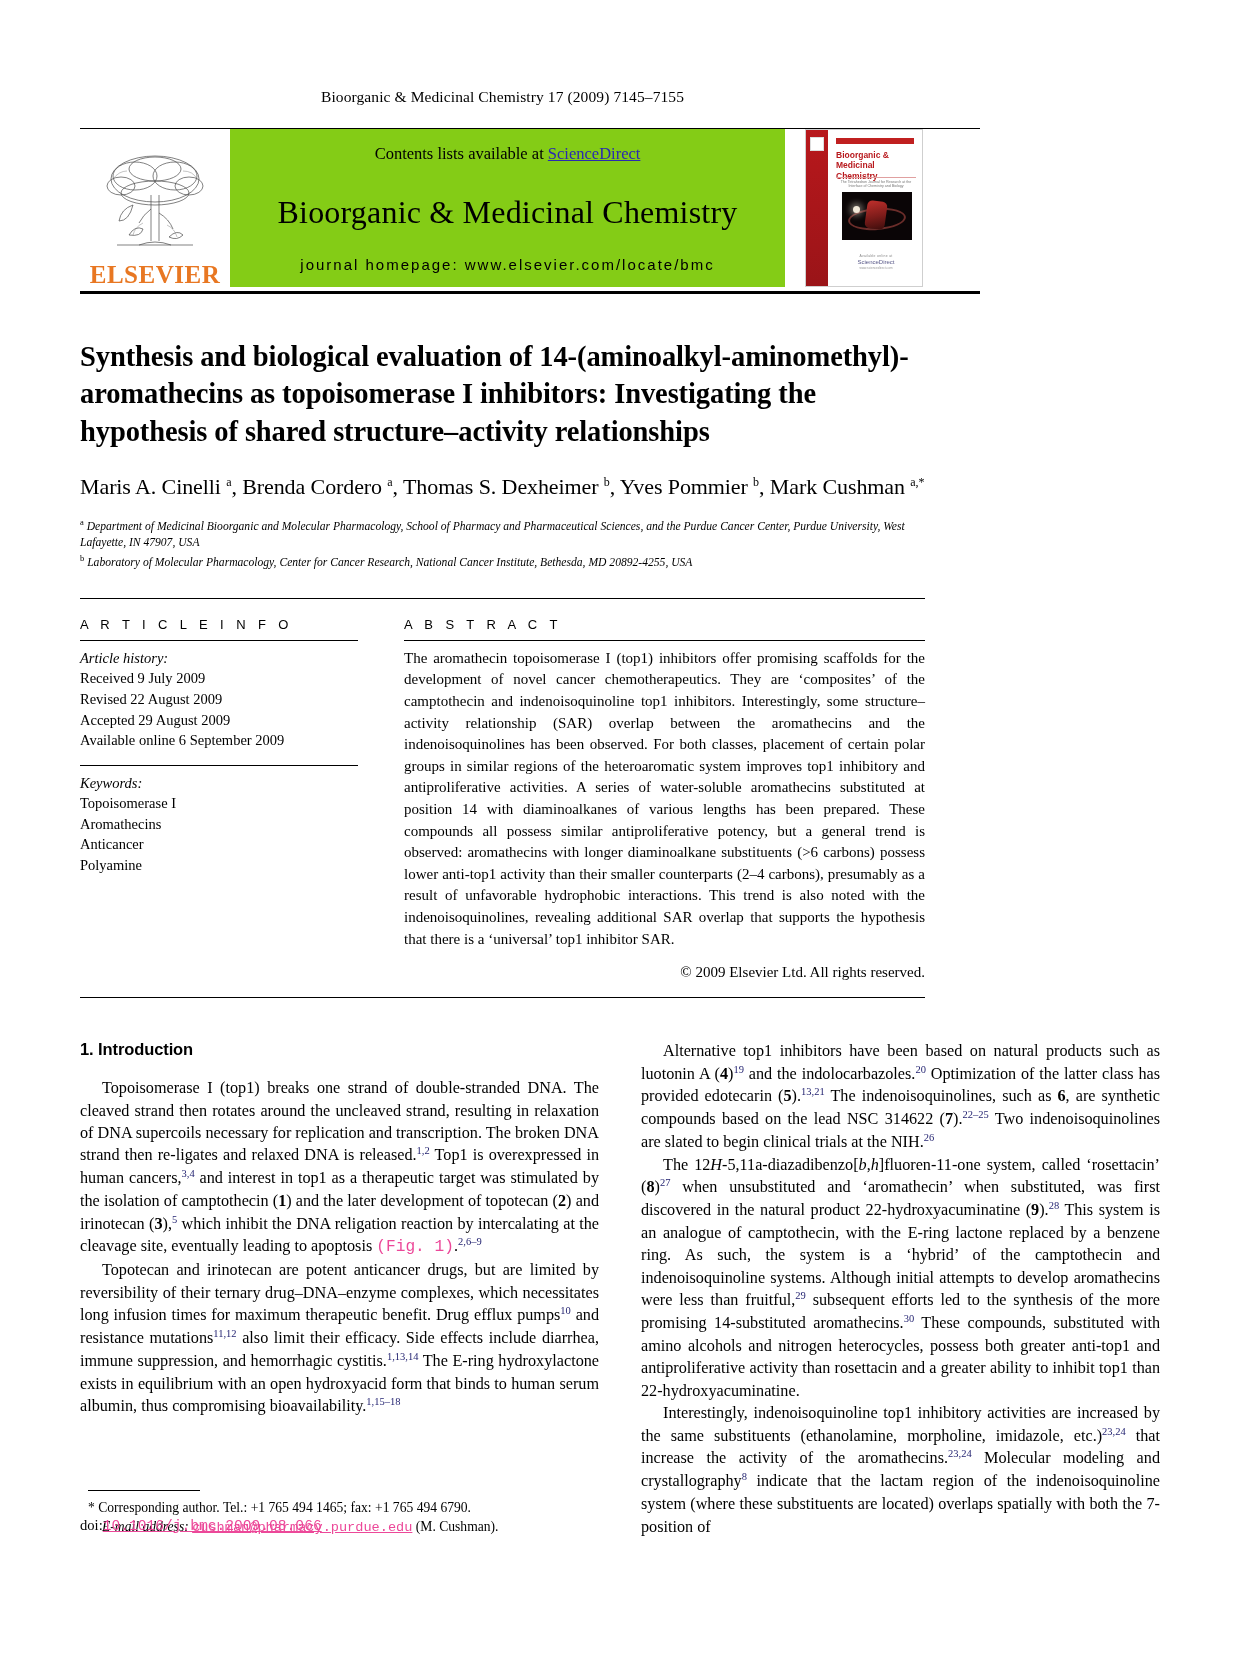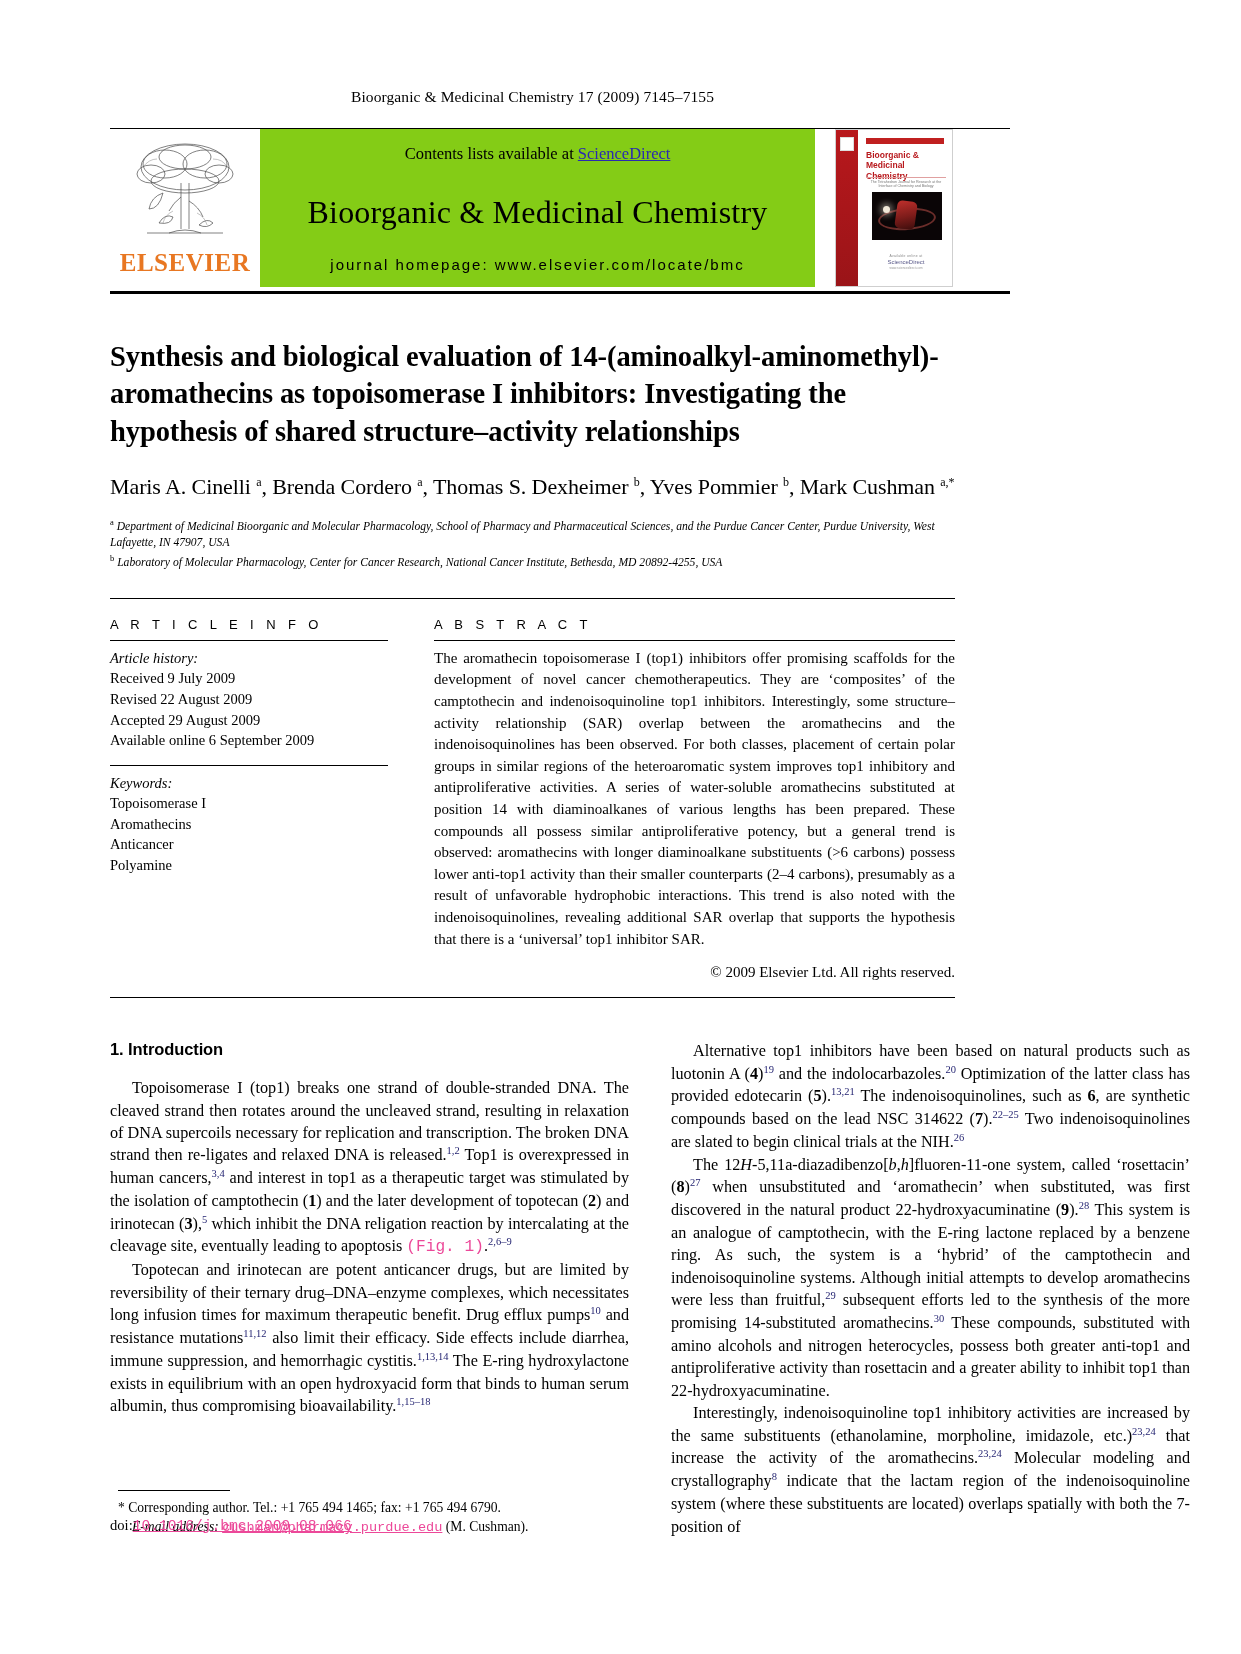--- a/index.html
+++ b/index.html
@@ -5,21 +5,21 @@
   * { box-sizing: border-box; }
   html, body { margin:0; padding:0; }
   body {
     width:1241px; height:1654px;
     background:#ffffff;
     font-family:"Liberation Serif", serif;
     color:#000000;
     position:relative;
     overflow:hidden;
   }
-  .page { position:relative; width:1005px; height:1654px; padding:0;margin-left:30px; }
+  .page { position:relative; width:1005px; height:1654px; padding:0; }
 
   
   .runhead {
     text-align:center;
     font-size:15.5px;
     padding-top:88px;
     letter-spacing:.1px;
   }
 
   
@@ -28,21 +28,21 @@
     position:relative;
   }
   .hdr-rule-top {
     border-top:1.6px solid #000;
     width:900px;
   }
   .hdr-row { display:flex; align-items:stretch; margin-top:0; }
   .elsevier-cell {
     width:150px; flex:0 0 150px;
     display:flex; flex-direction:column;
-    align-items:center; justify-content:flex-start;
+    align-items:center; justify-content:flex-end;
     padding-top:8px;
   }
   .tree-svg { display:block; }
   .elsevier-word {
     color:#E87722;
     font-family:"Liberation Serif", serif;
     font-weight:700;
     font-size:25px;
     letter-spacing:.5px;
     line-height:1;

